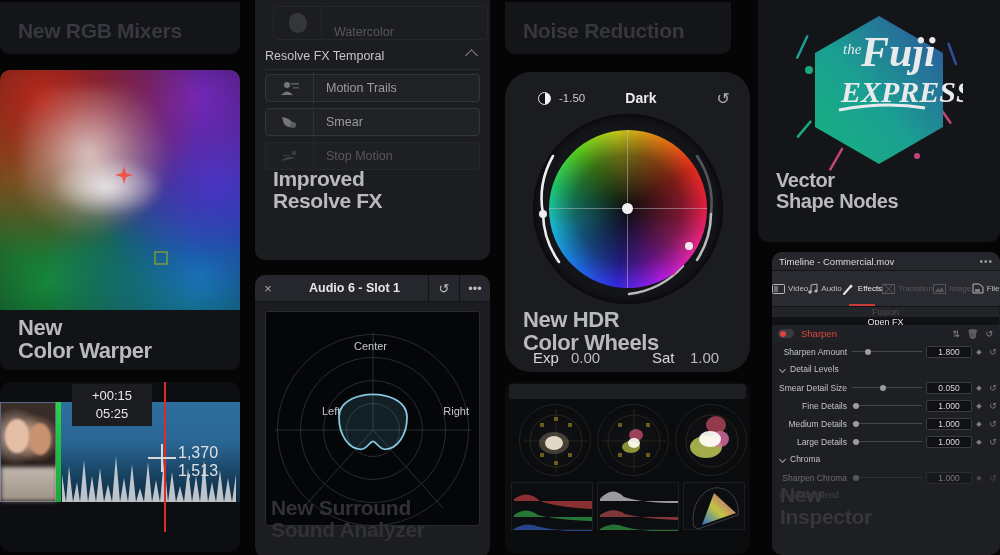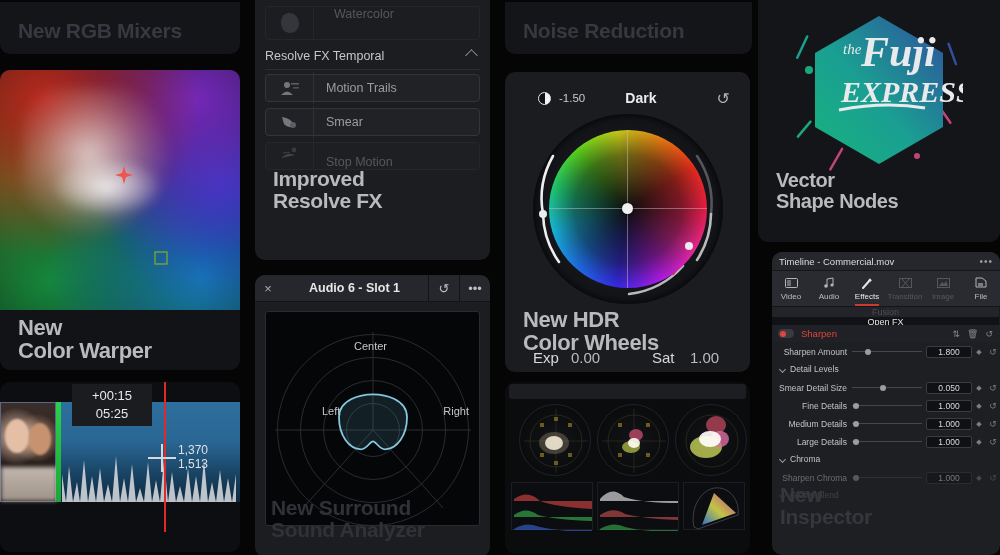--- a/index.html
+++ b/index.html
@@ -66,65 +66,65 @@
     background:linear-gradient(#2bd14a,#18a838); }
   .wv-playhead { position:absolute; left:108px; top:-20px; width:2px; height:150px; background:#e02a28; }
   #tc-badge { position:absolute; left:72px; top:2px; width:80px; height:42px;
     background:#1b1c20; display:flex; flex-direction:column; align-items:center;
     justify-content:center; }
   #tc-badge span { font-size:13px; color:#e8e8ea; line-height:1.35; }
   #coord-cross { position:absolute; left:148px; top:62px; width:28px; height:28px; }
   #coord-cross:before, #coord-cross:after { content:""; position:absolute; background:#d8d8da; }
   #coord-cross:before { left:13px; top:0; width:1.5px; height:28px; }
   #coord-cross:after { left:0; top:13px; width:28px; height:1.5px; }
-  #coord-vals { position:absolute; left:178px; top:62px; font-size:12px; color:#e0e0e2; line-height:1.15; }
+  #coord-vals { position:absolute; left:178px; top:62px; font-size:16px; color:#e0e0e2; line-height:1.15; }
 
   
   #fx-card { left:255px; top:-28px; width:235px; height:288px; background:#1c1d21; }
-  .fx-top-row { position:absolute; left:10px; top:34px; width:215px; height:34px;
-    border:1px solid #303137; border-radius:4px; display:flex; align-items:flex-start;
-    opacity:.45;gap:8px; }
+  .fx-top-row { position:absolute; left:18px; top:34px; width:215px; height:34px;
+    border:1px solid #303137; border-radius:4px; display:flex; align-items:flex-end;
+    opacity:.45; }
   .fx-ico { width:48px; height:32px; border-right:1px solid #303137;
     display:flex; align-items:center; justify-content:center; }
   .fx-ico .blob { width:18px; height:20px; border-radius:45% 55% 50% 50%;
     background:#55565c; filter:blur(.5px); }
   .fx-row-label { padding-left:12px; font-size:12.5px; color:#9b9ca1; }
   #fx-section-hdr { position:absolute; left:10px; top:70px; width:215px; height:28px;
     display:flex; align-items:center; justify-content:space-between;
     border-bottom:1px solid #2c2d33; }
   #fx-section-hdr .t { font-size:12.5px; color:#c4c5ca; }
   .chev-up { width:9px; height:9px; border-left:1.5px solid #8a8b90; border-top:1.5px solid #8a8b90;
     transform:rotate(45deg); margin-right:4px; }
   .fx-item { position:absolute; left:10px; width:215px; height:28px;
     border:1px solid #34353b; border-radius:4px; display:flex; align-items:center;
     background:#212226; }
-  .fx-item.dim { opacity:.45;align-items:flex-end; }
+  .fx-item.dim { opacity:.45; }
   #fx-card .bold-title { left:18px; top:196px; font-size:21px; }
 
   #audio-card { left:255px; top:275px; width:235px; height:282px; background:#1c1d21; }
   #audio-hdr { position:absolute; left:0; top:0; width:235px; height:27px;
     background:#26272c; display:flex; align-items:center; border-bottom:1px solid #141519; }
   #audio-hdr .close { width:26px; text-align:center; font-size:13px; color:#a9aaaf; }
   #audio-hdr .ttl { flex:1; text-align:center; font-size:12.5px; font-weight:bold; color:#e6e6e8; }
   #audio-hdr .ibtn { width:31px; height:27px; display:flex; align-items:center;
     justify-content:center; border-left:1px solid #141519; color:#bcbdc2; font-size:13px; }
   #surround-plot { position:absolute; left:10px; top:36px; width:215px; height:215px;
     background:#050608; border:1px solid #2a2b31; border-radius:3px; overflow:hidden; }
   .sp-lbl { position:absolute; font-size:11px; color:#c6c7cb; }
   .sp-ring { position:absolute; border:1px solid #2a2c31; border-radius:50%; }
   #vision-shape { position:absolute; left:50%; top:50%; width:92px; height:66px;
     transform:translate(-50%,-42%); }
   #audio-card .faded-title { left:16px; top:222px; font-size:21px; color:#313238; }
 
   
-  #nr-card { left:505px; top:2px; width:247px; height:52px;
+  #nr-card { left:505px; top:2px; width:226px; height:52px;
     background:#141519; border-radius:0 0 10px 10px;padding-left:48px; }
   #nr-card .faded-title { left:18px; top:18px; font-size:21px; color:#37383f; }
 
-  #hdr-card { left:505px; top:72px; width:245px; height:300px; background:#1b1c20; }
+  #hdr-card { left:505px; top:72px; width:245px; height:300px; background:#1b1c20;border-radius:26px; }
   #hdr-top { position:absolute; left:0; top:14px; width:245px; height:24px;
     display:flex; align-items:center; }
   .half-disc { width:13px; height:13px; border-radius:50%;
     background:linear-gradient(90deg,#111 0 50%, #f2f2f2 50% 100%);
     border:1.2px solid #e8e8ea; margin-left:33px; }
   #hdr-top .lowval { font-size:11.5px; color:#c9cace; margin-left:8px; }
   #hdr-top .wname { flex:1; text-align:center; font-size:14px; font-weight:bold; color:#ececed;
     margin-left:-20px; }
   #hdr-top .reset { margin-right:20px; font-size:16px; color:#b0b1b6; }
   #wheel-wrap { position:absolute; left:50%; top:42px; transform:translateX(-50%);
@@ -162,21 +162,21 @@
   #fusion-card .bold-title { left:18px; top:178px; font-size:20px; }
 
   #inspector-card { left:772px; top:252px; width:228px; height:303px; background:#1e1f23; }
   #insp-hdr { position:absolute; left:0; top:0; width:228px; height:19px;
     background:#26272c; display:flex; align-items:center; justify-content:space-between;
     padding:0 7px; border-bottom:1px solid #151619; }
   #insp-hdr .t { font-size:9.5px; color:#dcdce0; }
   #insp-hdr .dots { font-size:10px; color:#9a9b9f; letter-spacing:1px; }
   #insp-tabs { position:absolute; left:0; top:19px; width:228px; height:36px;
     display:flex; background:#2a2b30; border-bottom:1px solid #141519; }
-  .insp-tab { flex:1; display:flex; flex-direction:column; align-items:center;
+  .insp-tab { flex:1; display:flex; align-items:center;
     justify-content:center; gap:3px; position:relative; }
   .insp-tab .ti { height:13px; display:flex; align-items:center; color:#b4b5ba; }
   .insp-tab .tl { font-size:8px; color:#bdbec2; }
   .insp-tab.dim .ti, .insp-tab.dim .tl { color:#56575d; }
   .insp-tab.active .tl { color:#e9e9eb; }
   .insp-tab.active:after { content:""; position:absolute; bottom:0; left:18%; width:64%;
     height:2px; background:#cc3b33; }
   #insp-subtabs { position:absolute; left:0; top:55px; width:228px; height:18px;
     display:flex; background:#232429; border-bottom:1px solid #141519;flex-direction:column; }
   .sub-tab { flex:1; display:flex; align-items:center; justify-content:center;

